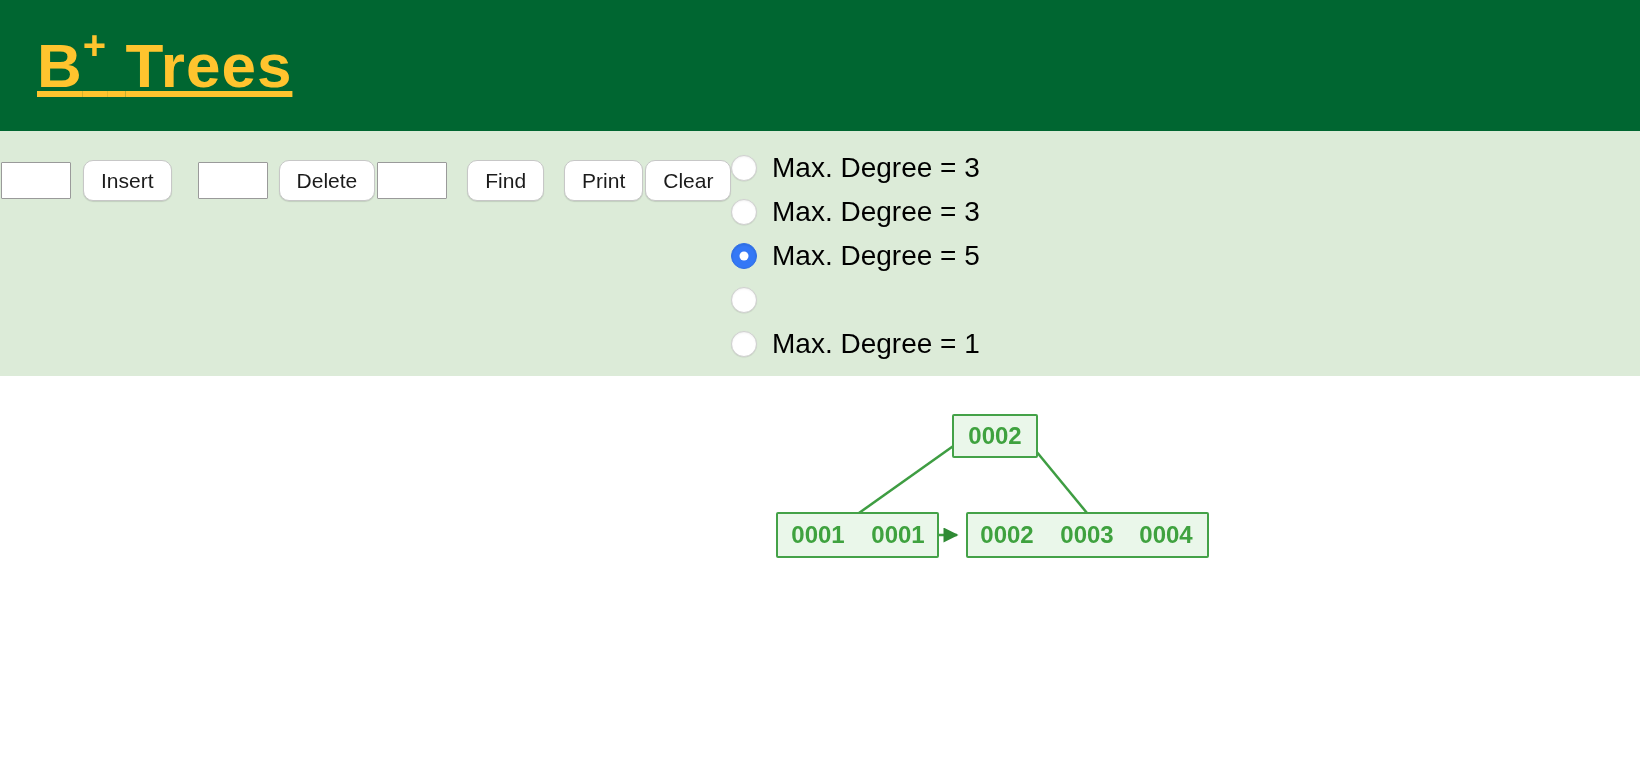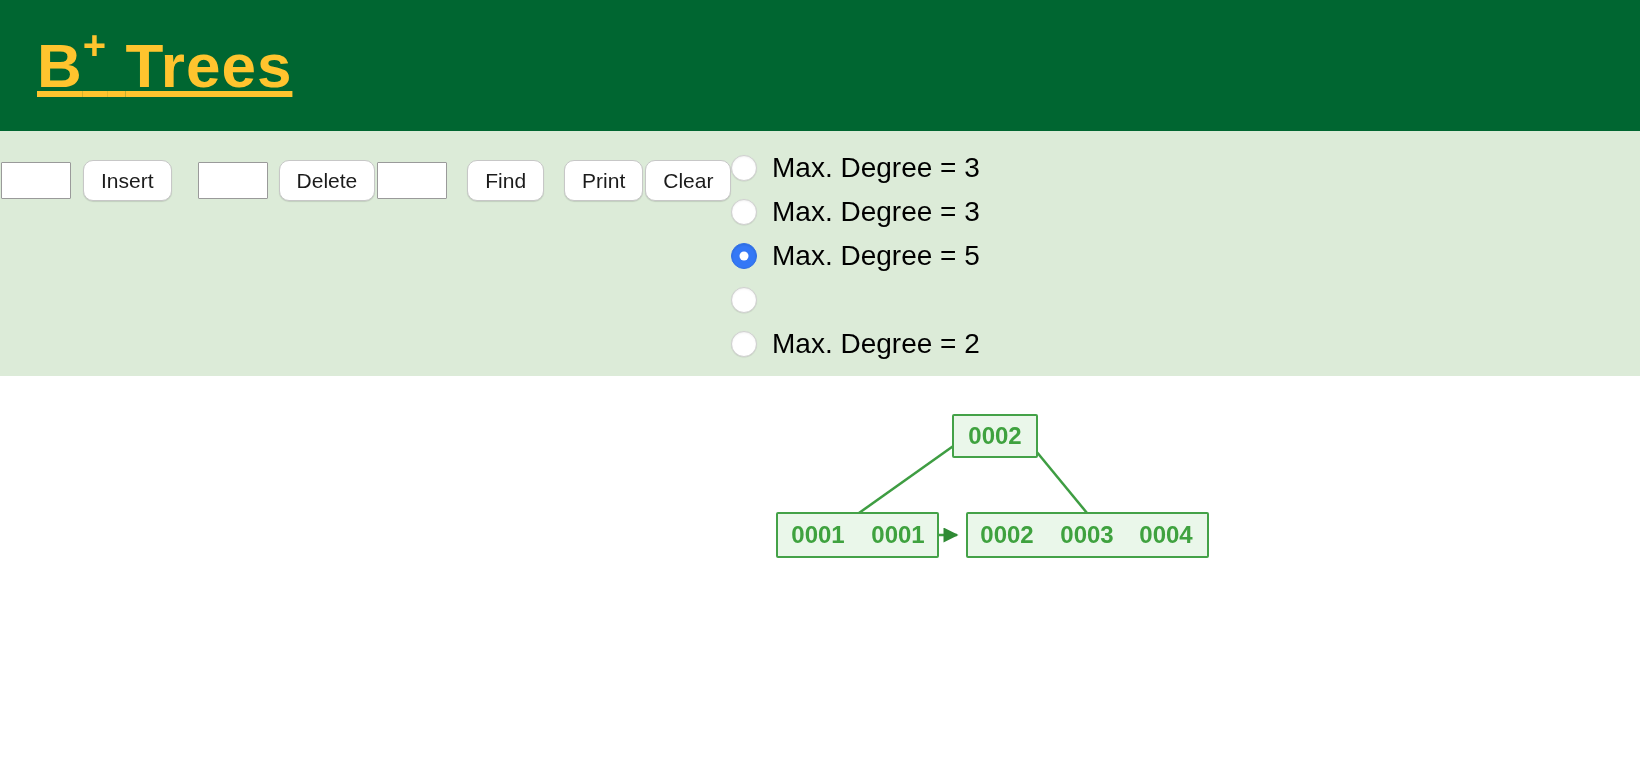--- a/index.html
+++ b/index.html
@@ -107,21 +107,21 @@
     </div>
     <div class="radio-row checked">
       <span class="radio-circle"></span>
       <span class="radio-label">Max. Degree = 5</span>
     </div>
     <div class="radio-row">
       <span class="radio-circle"></span>
     </div>
     <div class="radio-row">
       <span class="radio-circle"></span>
-      <span class="radio-label">Max. Degree = 2</span>
+      <span class="radio-label">Max. Degree = 1</span>
     </div>
   </div>
 </div>
 
 <div class="canvas">
   <svg width="1640" height="398" viewBox="0 0 1640 398">
     <defs>
       <marker id="arrowSmall" viewBox="0 0 10 10" refX="8" refY="5" markerWidth="3.6" markerHeight="3.6" orient="auto" markerUnits="strokeWidth">
         <path d="M0,0 L10,5 L0,10 z" fill="#3E9D42"></path>
       </marker>

